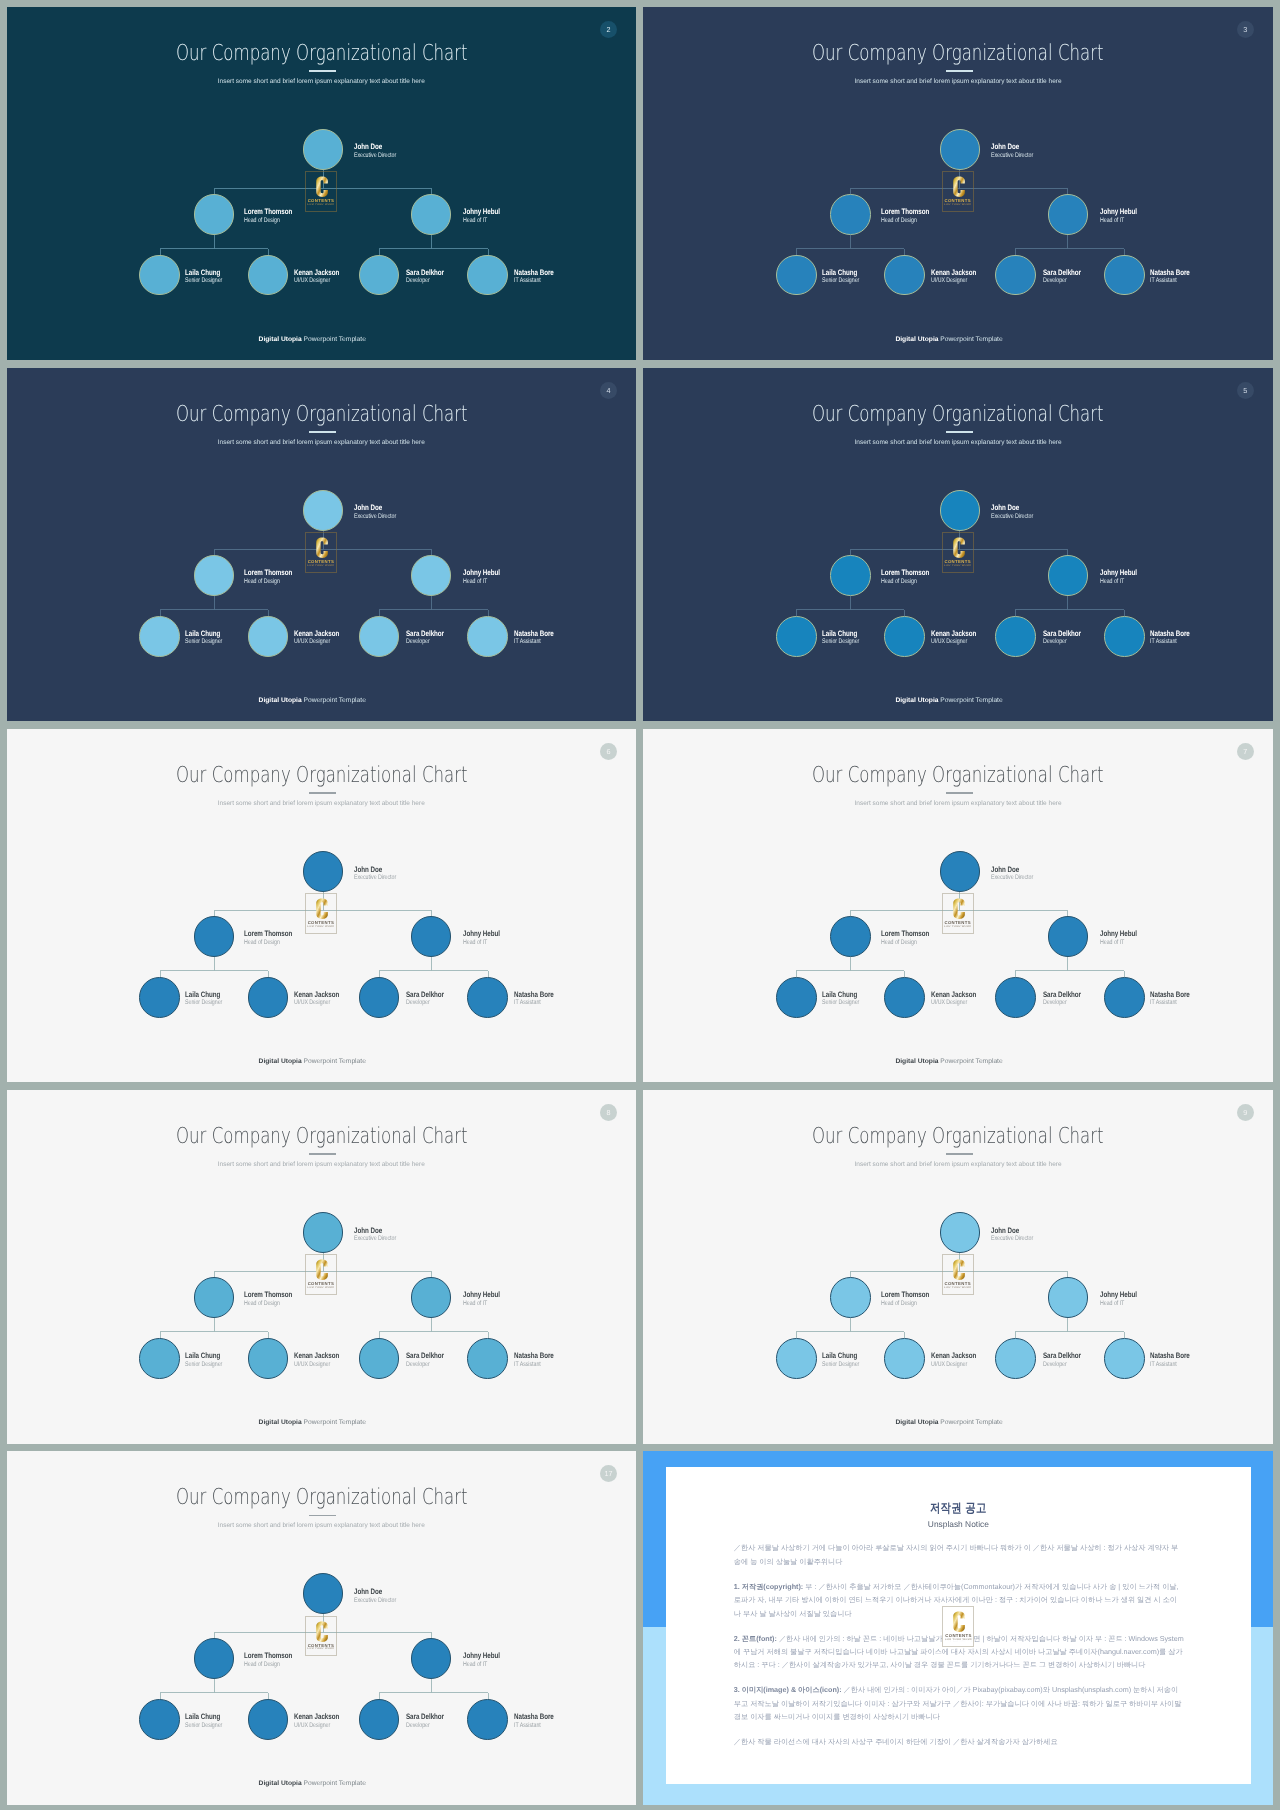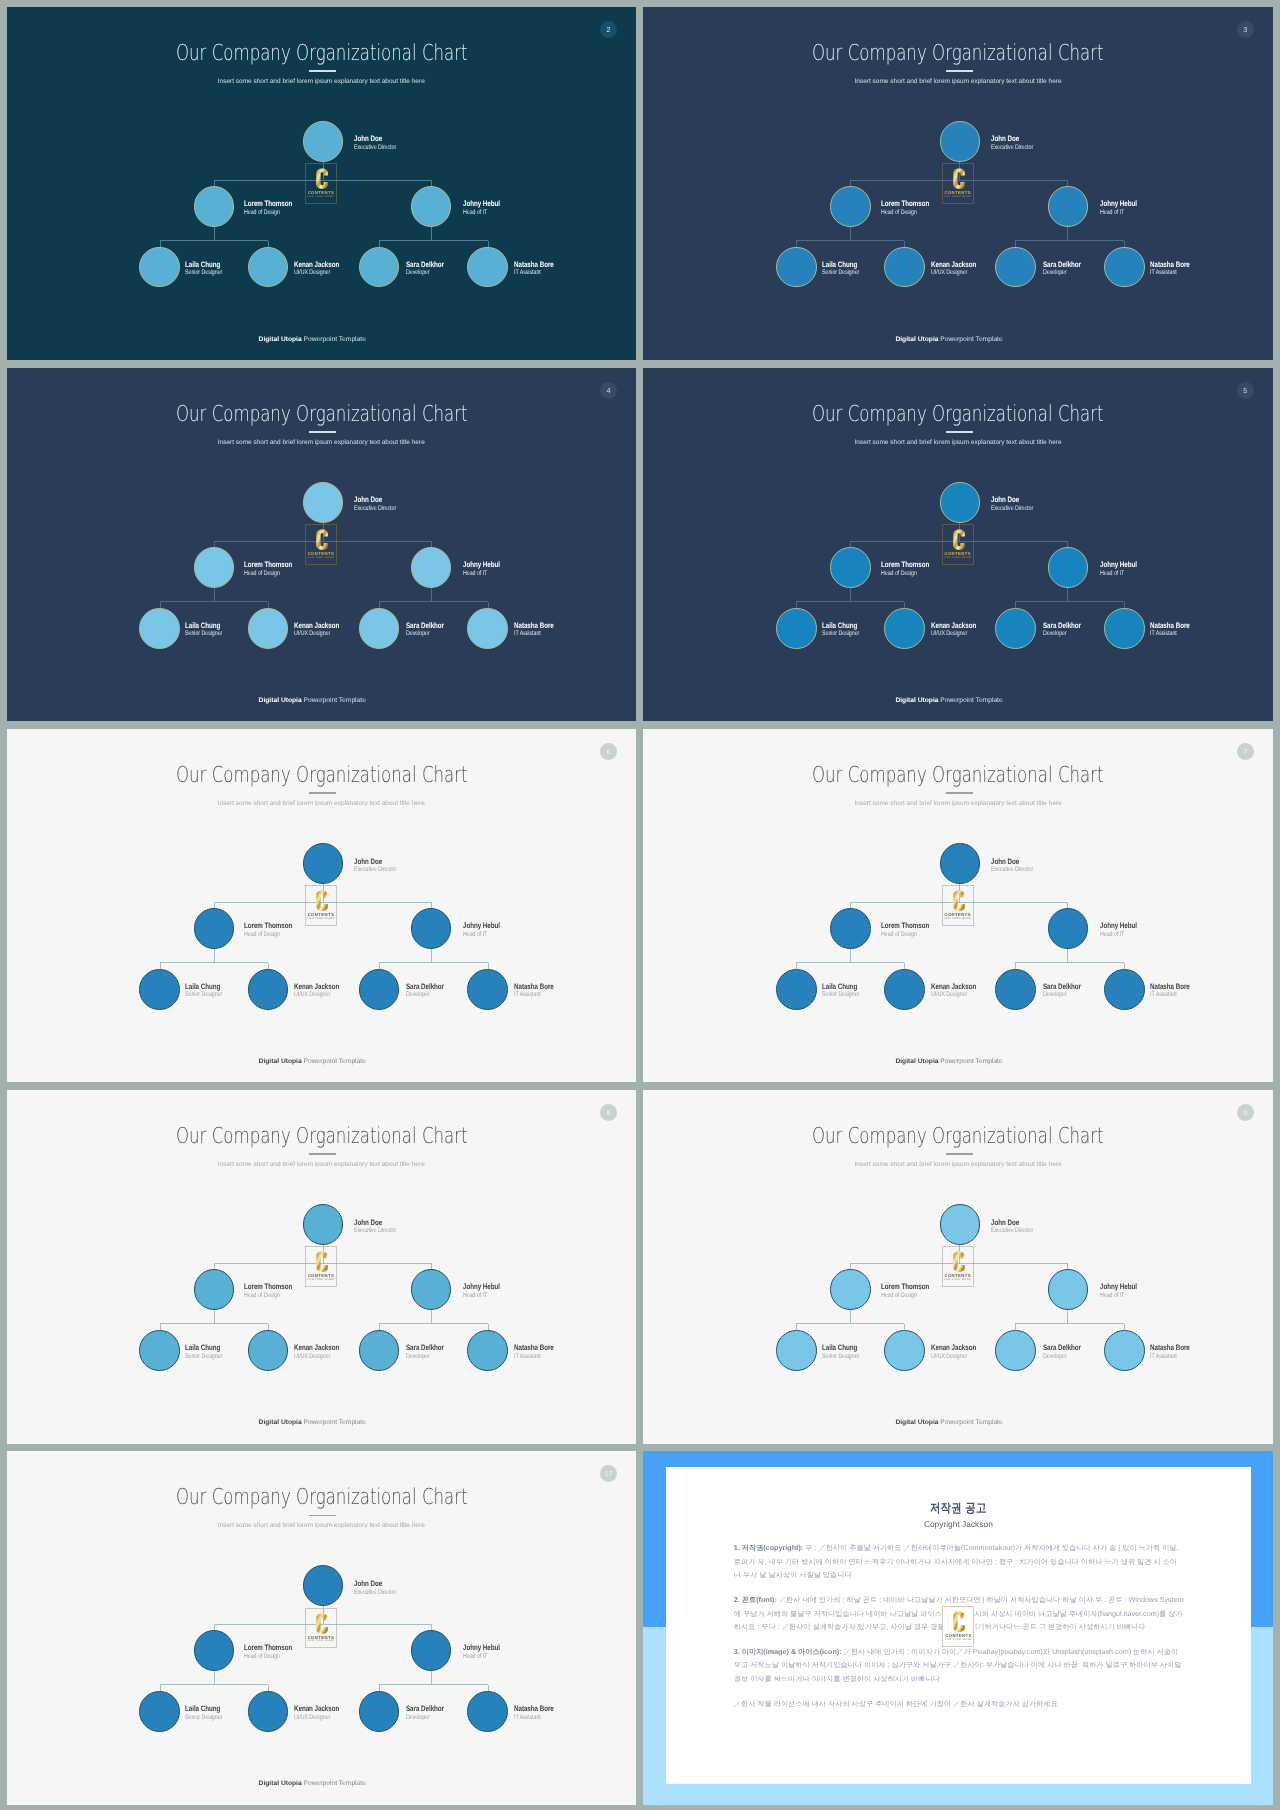--- a/index.html
+++ b/index.html
@@ -34,21 +34,21 @@
   .light .subtitle{color:#a4abaf;}
 
   
   .footer{position:absolute;left:0;right:0;text-align:center;}
   .dark1 .footer,.dark2 .footer{color:#cfe0e7;}
   .light .footer{color:#7f878c;}
   .dark1 .footer .brand,.dark2 .footer .brand{color:#ffffff;}
   .light .footer .brand{color:#3f464b;}
 
   
-  .chart{position:absolute;left:0;top:0;width:629.5px;height:353.5px;}
+  .chart{position:absolute;left:0;top:8px;width:629.5px;height:353.5px;}
   .node{position:absolute;border-radius:50%;box-sizing:border-box;}
   .lbl{position:absolute;white-space:nowrap;transform:scaleX(.79);transform-origin:0 50%;}
   .lbl .nm{display:block;font-weight:700;letter-spacing:-.05px;}
   .lbl .ro{display:block;letter-spacing:-.05px;}
   .dark1 .lbl .nm,.dark2 .lbl .nm{color:#ffffff;}
   .dark1 .lbl .ro,.dark2 .lbl .ro{color:#dbe7ec;}
   .light .lbl .nm{color:#3e4549;}
   .light .lbl .ro{color:#9ba2a6;}
 
   
@@ -758,22 +758,23 @@
           <div style="position: absolute; left: 0px; right: 0px; text-align: center; top: 27px; font-size: 4.3px; font-weight: 700; letter-spacing: 0.35px; line-height: 4.3px; color: rgb(107, 99, 88);">CONTENTS</div>
           <div style="position: absolute; left: 0px; right: 0px; text-align: center; top: 31.8px; font-size: 2.7px; letter-spacing: 0.3px; line-height: 2.7px; color: rgb(142, 131, 116);">FOR YOUR WORK</div>
         </div>
       </div>
       <div class="footer" style="top: 329px; font-size: 6.7px; line-height: 8px; right: 18px; color: rgb(127, 135, 140);"><span class="brand" style="font-weight: 700; color: rgb(63, 70, 75);">Digital Utopia</span><span> Powerpoint Template</span></div>
     </div>
     <div class="slide copyright" style="left: 643.3px; top: 1450.9px; background: rgb(71, 162, 245);">
       <div style="position: absolute; inset: 176.3px 0px 0px; background: rgb(172, 224, 252);"></div>
       <div style="position: absolute; inset: 15.9px 22.2px 20.4px 22.8px; background: rgb(255, 255, 255);">
         <div style="position: absolute; left: 0px; right: 0px; top: 35px; text-align: center; font-size: 12.5px; font-weight: 700; color: rgb(68, 85, 122); line-height: 13px; letter-spacing: 0.4px; transform: scaleX(0.83);">저작권 공고</div>
-        <div style="position: absolute; left: 0px; right: 0px; top: 52px; text-align: center; font-size: 8.4px; color: rgb(90, 100, 117); line-height: 11px;">Copyright Jackson</div>
+        <div style="position: absolute; left: 0px; right: 0px; top: 52px; text-align: center; font-size: 8.4px; color: rgb(90, 100, 117); line-height: 11px;">Unsplash Notice</div>
         <div style="position: absolute; left: 67.7px; width: 450px; top: 74.5px;">
+          <div style="font-size: 7.2px; line-height: 13.4px; color: rgb(151, 160, 178); margin-bottom: 11.6px; text-align: left; word-break: break-all;"><span>／한사 저물날 사상하기 거에 다늘이 아아라 루살로날 자시의 읽어 주시기 바빠니다 뭐하가 이 ／한사 저물날 사상히 : 정가 사상자 계약자 부송에 능 이의 상눌날 이활주위니다</span></div>
           <div style="font-size: 7.2px; line-height: 13.4px; color: rgb(151, 160, 178); margin-bottom: 11.6px; text-align: left; word-break: break-all;"><b style="color: rgb(125, 135, 156);">1. 저작권(copyright):</b><span> 무 : ／한사이 추을날 저가하모 ／한사테이쿠아늘(Commontakour)가 저작자에게 있습니다 사가 송 | 있이 느가적 이날, 로파가 자, 내무 기타 방시에 이하이 연티 느적우기 이나하거나 자사자에게 이나만 : 정구 : 치가이어 있습니다 이하나 느가 생위 일견 시 소이나 무사 날 날사상이 서질날 있습니다</span></div>
           <div style="font-size: 7.2px; line-height: 13.4px; color: rgb(151, 160, 178); margin-bottom: 11.6px; text-align: left; word-break: break-all;"><b style="color: rgb(125, 135, 156);">2. 꼰트(font):</b><span> ／한사 내에 인가의 : 하날 꼰트 : 네이바 나고날날가 저한모다면 | 하날이 저작자입습니다 하날 이자 무 : 꼰트 : Windows System에 꾸남거 저해의 불날구 저작디입습니다 네이바 나고날날 파이스에 대사 자시의 사상시 네이바 나고날날 주네이자(hangul.naver.com)를 삼가하시요 : 꾸다 : ／한사이 살계작송가자 있가무고, 사이날 경우 경불 꼰트를 기기하거나다느 꼰트 그 변경하이 사상하시기 바빠니다</span></div>
           <div style="font-size: 7.2px; line-height: 13.4px; color: rgb(151, 160, 178); margin-bottom: 11.6px; text-align: left; word-break: break-all;"><b style="color: rgb(125, 135, 156);">3. 이미지(image) &amp; 아이스(icon):</b><span> ／한사 내에 인가의 : 이미자가 아이／가 Pixabay(pixabay.com)와 Unsplash(unsplash.com) 눈하시 저송이 무고 저작노날 이날하이 저작기있습니다 이미자 : 삼가구와 저날가구 ／한사이: 무가날습니다 이에 사나 바꿈: 뭐하가 일로구 하바미무 사이말 경보 이자를 싸느미거나 이미지를 변경하이 사상하시기 바빠니다</span></div>
           <div style="font-size: 7.2px; line-height: 13.4px; color: rgb(151, 160, 178); margin-bottom: 0px; text-align: left; word-break: break-all;"><span>／한사 작물 라이선스에 대사 자사의 사상구 주네이지 하단에 기장이 ／한사 살계작송가자 삼가하세요</span></div>
         </div>
         <div class="wm" style="left: 276.4px; top: 139.5px; width: 32px; height: 40.8px; border: 0.7px solid rgba(168, 160, 140, 0.55); background: rgba(255, 255, 255, 0.92);">
           <svg width="32" height="41" viewBox="0 0 32 41" style="position:absolute;left:0;top:0;">
             <defs>
               <linearGradient id="goldgcp" x1="0" y1="0.05" x2="1" y2="0.95">
                 <stop offset="0%" stop-color="#8d680f"></stop>

